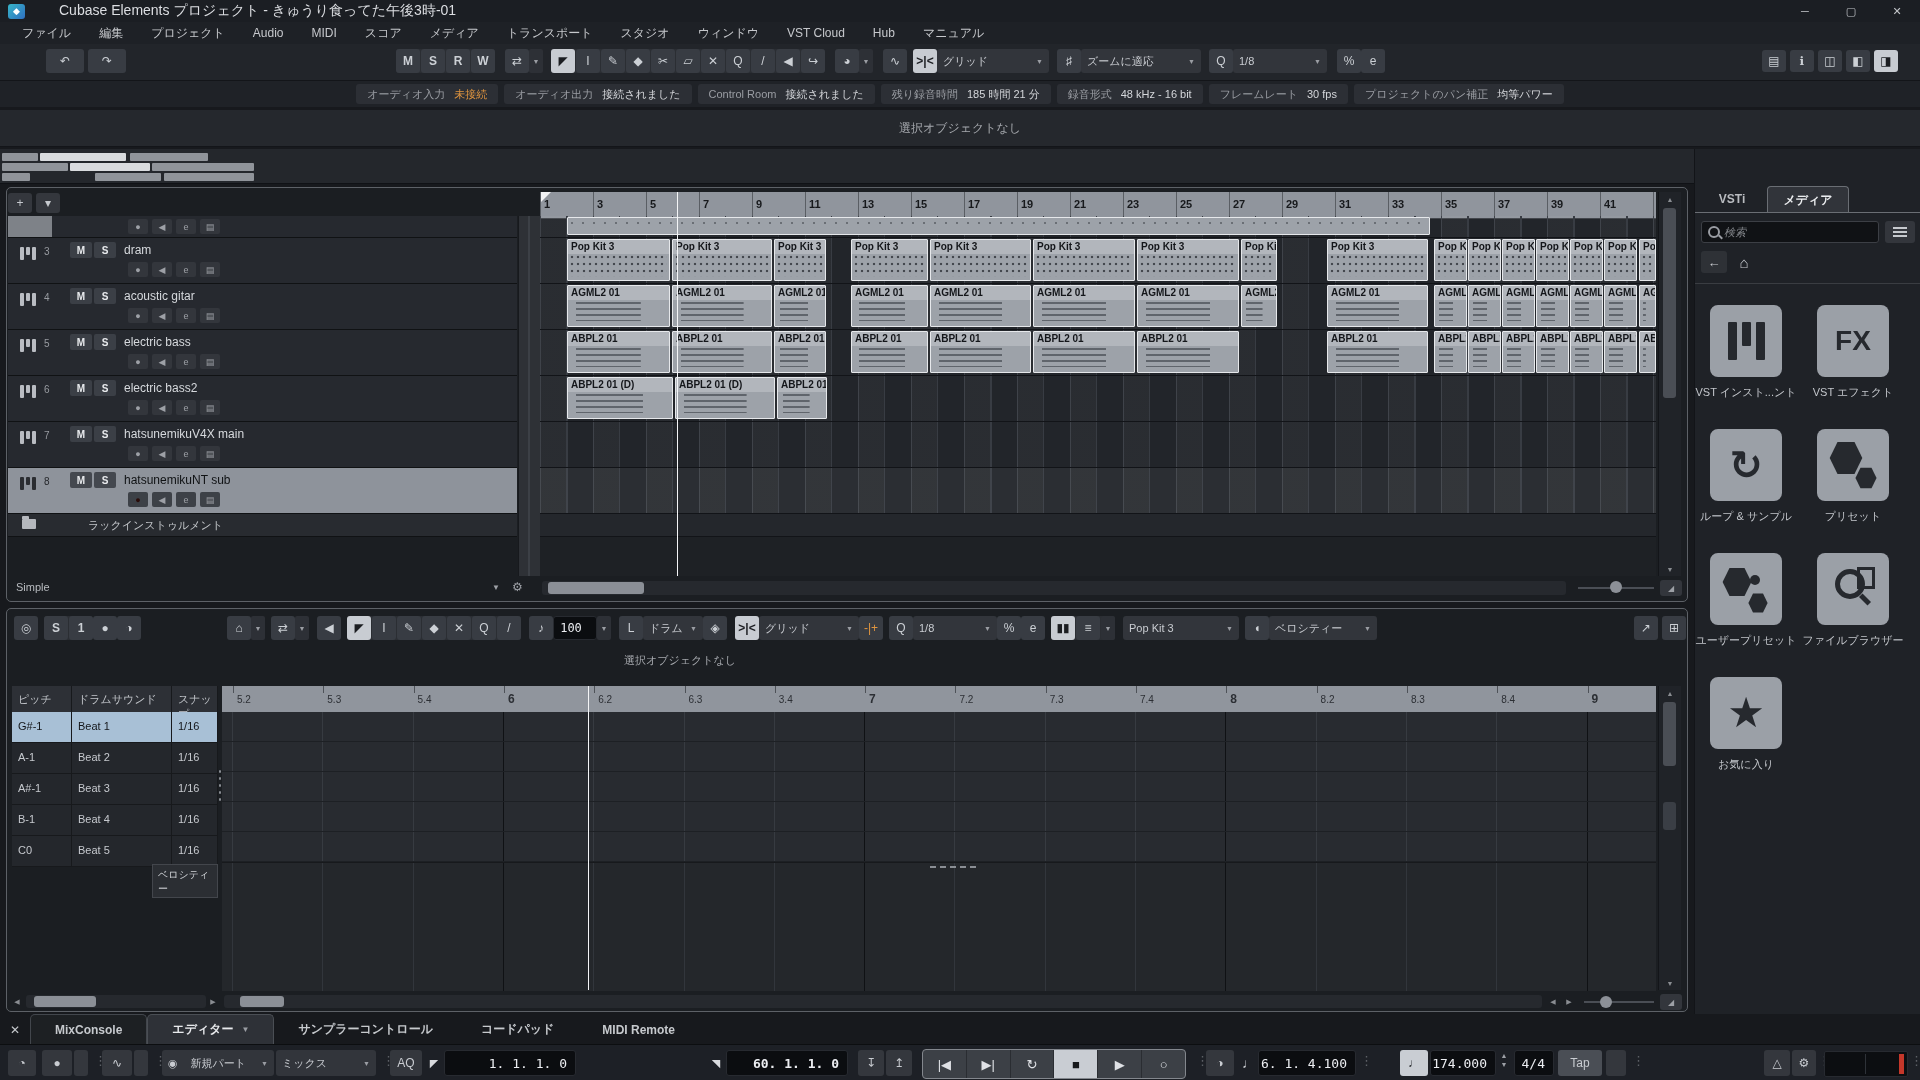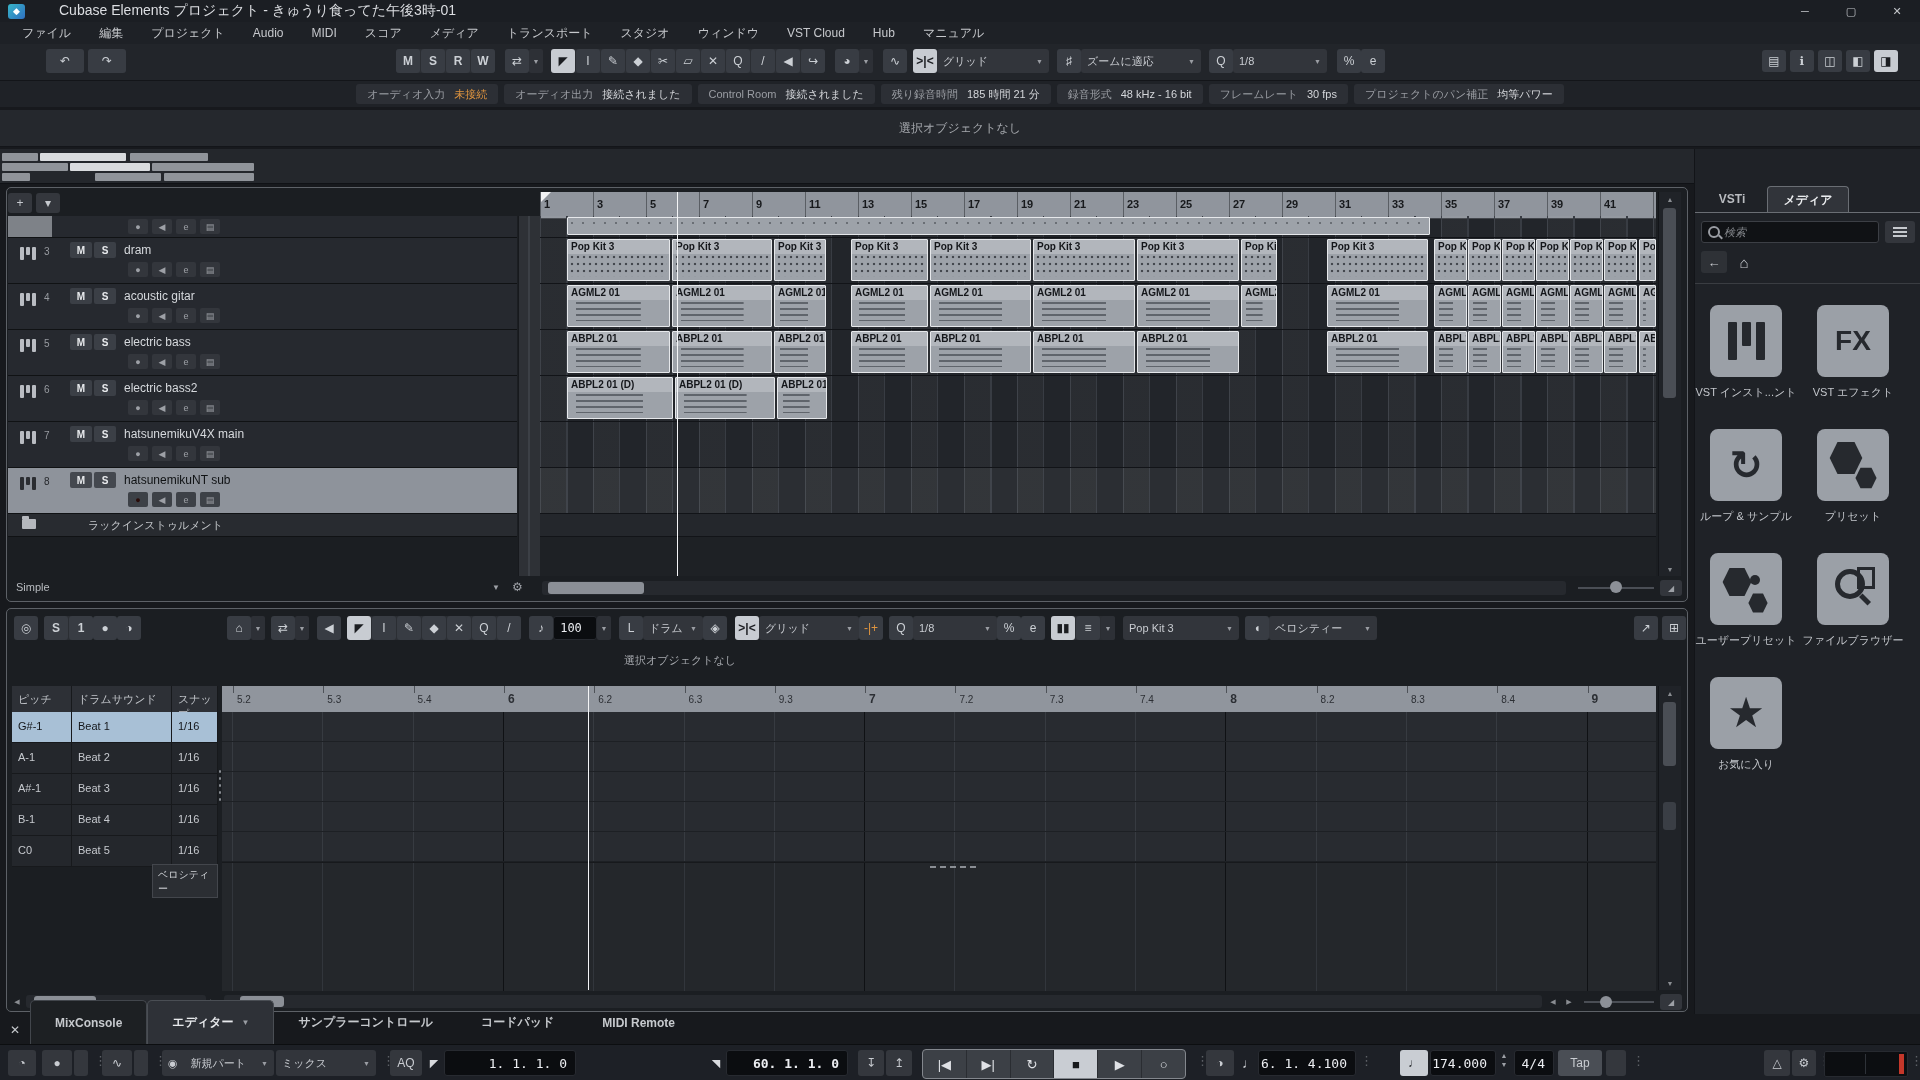--- a/index.html
+++ b/index.html
@@ -148,21 +148,21 @@
   .pkeys i:nth-child(2){height:24px}
   .fxtxt{font-size:28px;font-weight:bold}
   .looptxt{font-size:40px;font-weight:bold;line-height:40px}
   .hex{position:absolute;background:#26292e;clip-path:polygon(25% 3%,75% 3%,98% 50%,75% 97%,25% 97%,2% 50%)}
   .ringicon{position:absolute;width:20px;height:20px;border:5px solid #26292e;border-radius:50%}
   .ringtail{position:absolute;width:12px;height:5px;background:#26292e;transform:rotate(45deg)}
   .startxt{font-size:42px;line-height:42px}
   
   #tabbar{left:0;top:1014px;width:1920px;height:30px;background:#17191d;display:flex;align-items:flex-end}
   #tabclose{width:30px;text-align:center;color:#c6c9cd;font-size:12px;padding-bottom:7px}
-  .btab{height:29px;display:flex;align-items:center;justify-content:center;font-size:12px;font-weight:bold;color:#c6c9cd;padding:7px 24px;gap:8px;white-space:nowrap}
+  .btab{height:29px;display:flex;align-items:center;justify-content:center;font-size:12px;font-weight:bold;color:#c6c9cd;padding:0 24px;gap:8px;white-space:nowrap}
   .btab.boxed{background:#1d2023;border:1px solid #42464c;border-bottom:none;border-radius:5px 5px 0 0}
   .btab.act{background:#2e3137;border:1px solid #4a4e54;border-bottom:none;border-radius:5px 5px 0 0;color:#e8eaed}
   .btab .arr{font-size:8px;color:#9a9da3}
   
   #transport{left:0;top:1044px;width:1920px;height:36px;background:#1d2026;border-top:1px solid #0c0e10}
   .tpbtn{position:absolute;top:5px;height:26px;background:#34373d;border-radius:3px;color:#c9ccd1;display:flex;align-items:center;justify-content:center;font-size:12px}
   .tpbtn.lit{background:#c9cdd3;color:#1b1d21}
   .tpbtn.gray{background:#4a4e55}
   .tpsep{position:absolute;top:8px;color:#5d6066;font-size:13px;letter-spacing:0}
   .tpdisp{position:absolute;top:5px;height:26px;background:#0b0d10;border:1px solid #272a30;border-radius:3px;color:#eceef2;font-family:"DejaVu Sans Mono",monospace;font-size:13px;display:flex;align-items:center;justify-content:flex-end;padding-right:8px;box-sizing:border-box}
@@ -808,21 +808,21 @@
       <div class="elab" style="left: 105.3px;">5.3</div>
       <div class="etick abs" style="left: 191.6px;"></div>
       <div class="elab" style="left: 195.6px;">5.4</div>
       <div class="etick abs" style="left: 281.9px;"></div>
       <div class="elab bold" style="left: 285.9px;">6</div>
       <div class="etick abs" style="left: 372.2px;"></div>
       <div class="elab" style="left: 376.2px;">6.2</div>
       <div class="etick abs" style="left: 462.5px;"></div>
       <div class="elab" style="left: 466.5px;">6.3</div>
       <div class="etick abs" style="left: 552.8px;"></div>
-      <div class="elab" style="left: 556.8px;">9.3</div>
+      <div class="elab" style="left: 556.8px;">3.4</div>
       <div class="etick abs" style="left: 643.1px;"></div>
       <div class="elab bold" style="left: 647.1px;">7</div>
       <div class="etick abs" style="left: 733.4px;"></div>
       <div class="elab" style="left: 737.4px;">7.2</div>
       <div class="etick abs" style="left: 823.7px;"></div>
       <div class="elab" style="left: 827.7px;">7.3</div>
       <div class="etick abs" style="left: 914px;"></div>
       <div class="elab" style="left: 918px;">7.4</div>
       <div class="etick abs" style="left: 1004.3px;"></div>
       <div class="elab bold" style="left: 1008.3px;">8</div>

